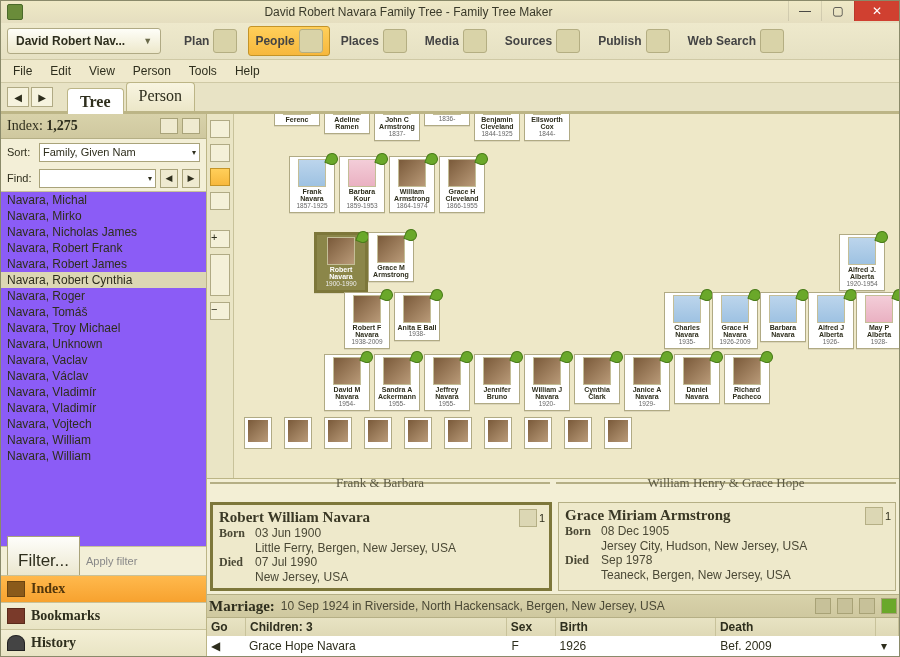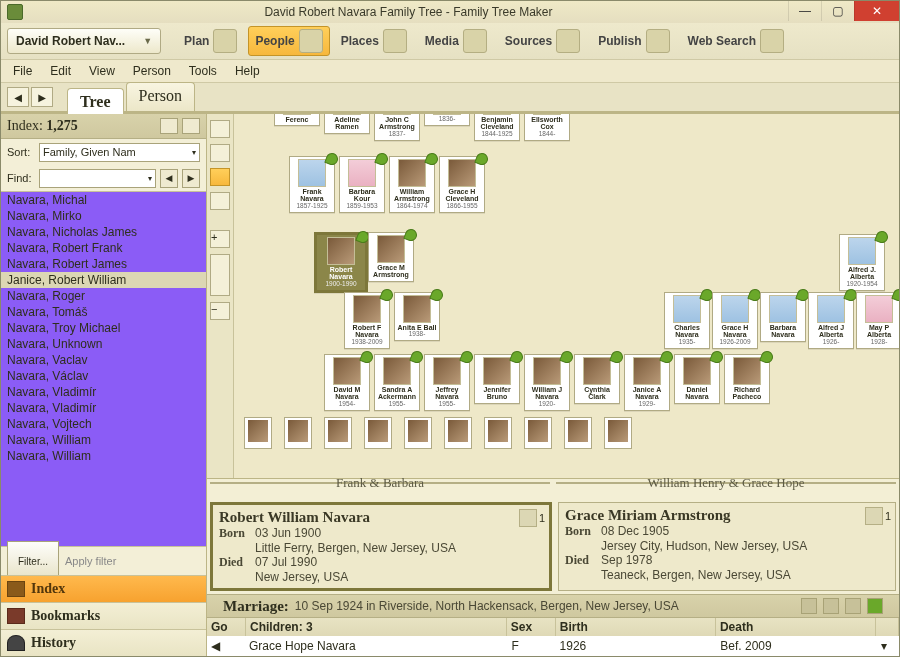--- a/index.html
+++ b/index.html
@@ -30,21 +30,21 @@
 .hdricons div{width:16px;height:14px;border:1px solid #a9a37a;background:#efead0}
 .filtrow{display:flex;align-items:center;height:22px;padding:2px 6px;gap:4px;font-size:11px}
 .filtrow label{width:28px}
 .filtrow .inp{flex:1;height:17px;border:1px solid #a9a37a;background:#fff;font-size:11px;padding:0 3px}
 .filtrow .sortsel{display:flex;align-items:center;justify-content:space-between}
 .filtrow .sp{width:16px;height:17px;border:1px solid #a9a37a;background:#efead0;display:flex;align-items:center;justify-content:center;font-size:9px}
 .namelist{flex:1;overflow:hidden;background:#8b5cf6;border-top:1px solid #c8c29a;border-bottom:1px solid #c8c29a}
 .namelist .nm{padding:1px 6px;font-size:12px;white-space:nowrap}
 .namelist .nm.sel{background:#dcd7b4}
 .filterbar{height:22px;display:flex;align-items:center;padding:3px 6px;gap:6px}
-.filterbtn{border:1px solid #a9a37a;background:linear-gradient(#fefefb,#e6e1c3);padding:14px 10px;font-size:10px}
+.filterbtn{border:1px solid #a9a37a;background:linear-gradient(#fefefb,#e6e1c3);padding:14px 10px;font-size:17px}
 .accrow{height:26px;display:flex;align-items:center;padding:0 6px;gap:6px;border-top:1px solid #c8c29a;font-family:Georgia,serif;font-size:14px;font-weight:bold}
 .accrow .accicon{width:16px;height:14px}
 .accrow.ar-index{background:linear-gradient(#ffb94d,#f7a22f);color:#52360b}
 .accrow.ar-index .accicon{background:#8a5a1a;border:1px solid #6a4410}
 .accrow.ar-book{background:linear-gradient(#f3efd5,#e9e4c4)}
 .accrow.ar-book .accicon{background:#7a3a2a;border:1px solid #5a2a1a}
 .accrow.ar-hist{background:linear-gradient(#f3efd5,#e9e4c4)}
 .accrow.ar-hist .accicon{background:#444;border:1px solid #222;border-radius:50% 50% 0 0}
 .rightpane{flex:1;display:flex;flex-direction:column;min-width:0}
 .canvaswrap{flex:1;display:flex;min-height:0;border-bottom:1px solid #bcb586}
@@ -69,21 +69,21 @@
 .parbar{display:flex;height:20px}
 .parhalf{flex:1;display:flex;align-items:center;justify-content:center;background:linear-gradient(#d8d2aa,#cfc89f);margin:3px 3px 18px;border:1px solid #b5af85;font-family:Georgia,serif;font-size:13px;color:#5c5a44}
 .persrow{display:flex;gap:6px;padding:3px}
 .pbox{flex:1;border:1px solid #b5af85;background:#eee9cb;padding:4px 6px;position:relative}
 .pbox.sel{border:3px solid #7d773a}
 .pbox .pname{font-family:Georgia,serif;font-size:15px;font-weight:bold;color:#3a3825}
 .pbox .row{display:flex;font-size:12px;color:#4a4835}
 .pbox .row .lab{width:36px;font-family:Georgia,serif;font-weight:bold}
 .pbox .mini{position:absolute;right:4px;top:4px;display:flex;align-items:center;gap:2px;font-size:11px}
 .pbox .mini .av{width:16px;height:16px;background:#dcd7b4;border:1px solid #b5af85}
-.marrow{height:22px;display:flex;align-items:center;background:linear-gradient(#d8d2aa,#cfc89f);padding:0 16px;border-top:1px solid #b5af85;border-bottom:1px solid #b5af85}
+.marrow{height:22px;display:flex;align-items:center;background:linear-gradient(#d8d2aa,#cfc89f);padding:0 2px;border-top:1px solid #b5af85;border-bottom:1px solid #b5af85}
 .marrow .ml{font-family:Georgia,serif;font-size:15px;font-weight:bold}
 .marrow .mv{font-size:12px;margin-left:6px;color:#4a4835}
 .marrow .micons{margin-left:auto;display:flex;gap:6px}
 .marrow .micons div{width:14px;height:14px;background:#c7c199;border:1px solid #a8a276}
 .childhdr{display:flex;height:18px;background:linear-gradient(#e8e3c3,#dfd9b6);font-size:12px;font-weight:bold}
 .childhdr div{padding:2px 4px;border-right:1px solid #c8c29a}
 .childrow{display:flex;height:20px;font-size:12px;align-items:center;background:#fff}
 .childrow div{padding:2px 4px}
 .cg{width:30px}.cn{flex:2}.cs{width:40px}.cb{flex:1.2}.cd{flex:1.2}.csb{width:14px}
 </style>
@@ -178,21 +178,21 @@
           </div>
         <div class="sp">◀</div>
         <div class="sp">▶</div>
       </div>
       <div class="namelist" id="namelist">
           <div class="nm">Navara, Michal</div>
           <div class="nm">Navara, Mirko</div>
           <div class="nm">Navara, Nicholas James</div>
           <div class="nm">Navara, Robert Frank</div>
           <div class="nm">Navara, Robert James</div>
-          <div class="nm sel">Janice, Robert William</div>
+          <div class="nm sel">Navara, Robert Cynthia</div>
           <div class="nm">Navara, Roger</div>
           <div class="nm">Navara, Tomáš</div>
           <div class="nm">Navara, Troy Michael</div>
           <div class="nm">Navara, Unknown</div>
           <div class="nm">Navara, Vaclav</div>
           <div class="nm">Navara, Václav</div>
           <div class="nm">Navara, Vladimír</div>
           <div class="nm">Navara, Vladimír</div>
           <div class="nm">Navara, Vojtech</div>
           <div class="nm">Navara, William</div>

